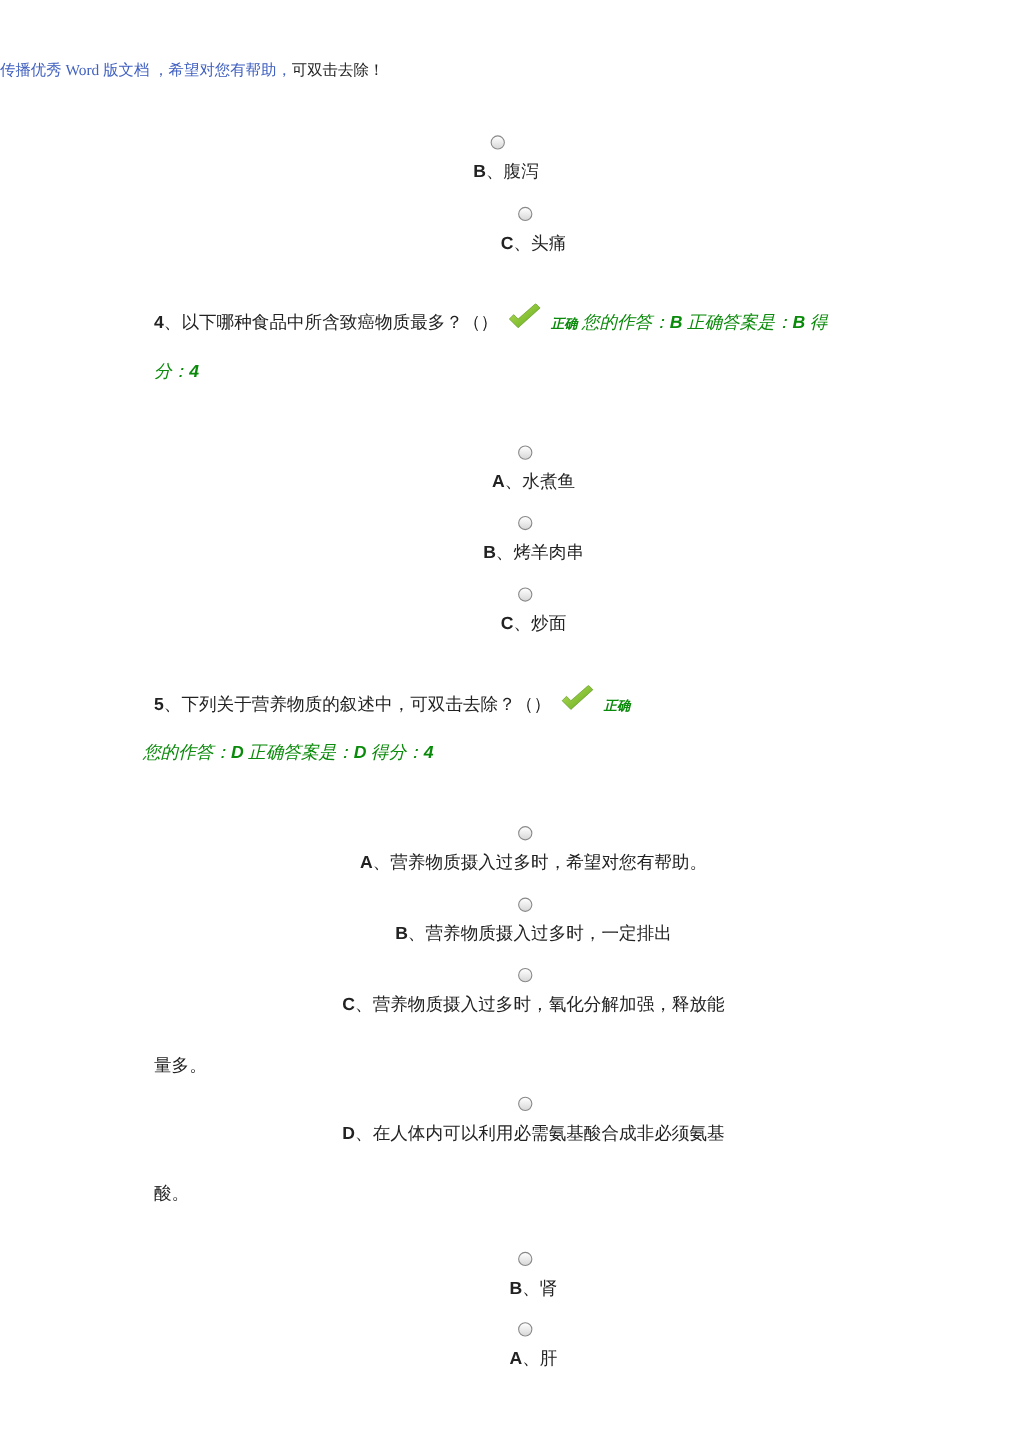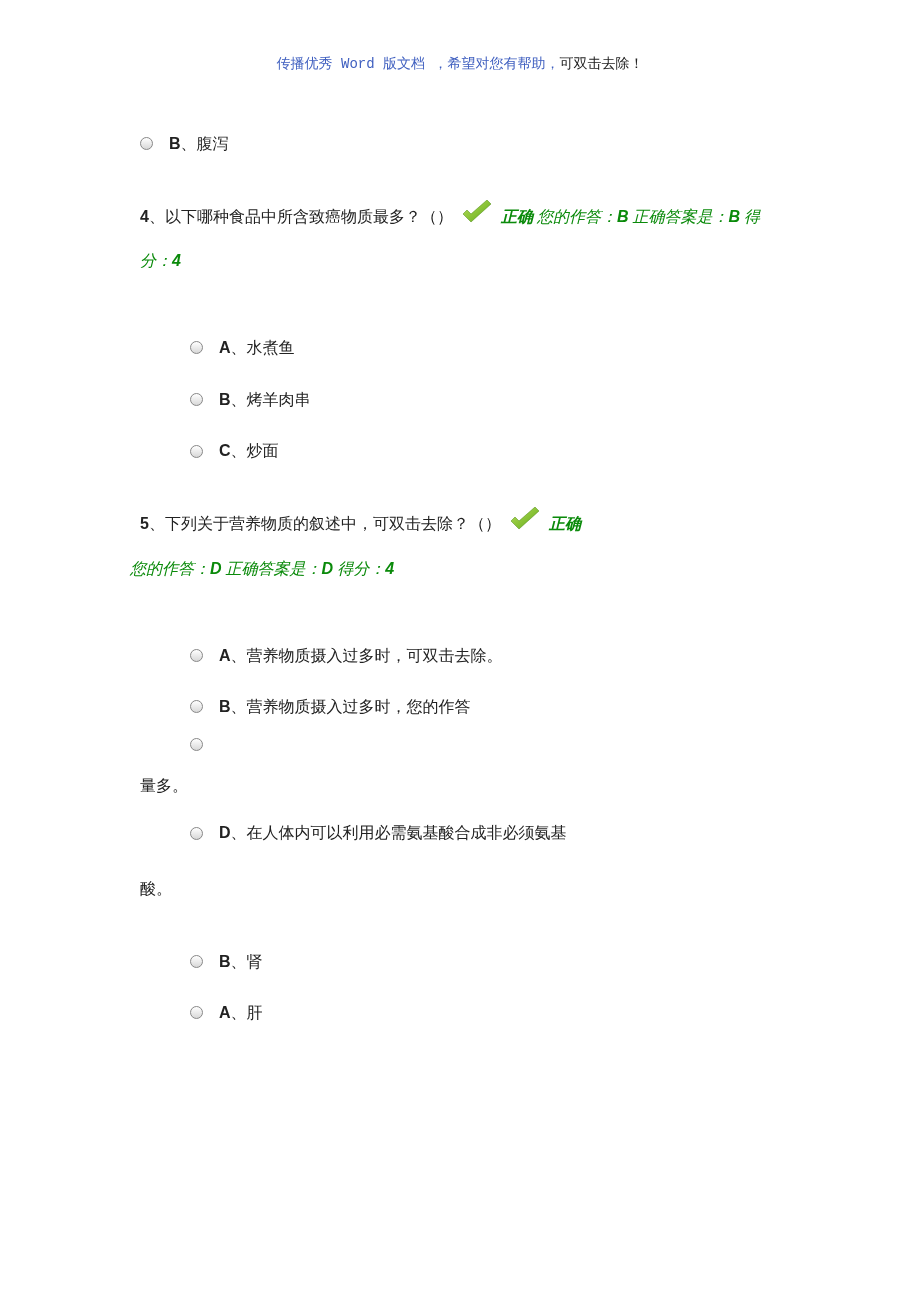--- a/index.html
+++ b/index.html
@@ -5,38 +5,38 @@
   * { margin: 0; padding: 0; box-sizing: border-box; }
   body {
     width: 920px;
     height: 1302px;
     background: #ffffff;
     font-family: "SimSun", "宋体", serif;
     position: relative;
     padding-top: 55px;
   }
   .header-note {
-    text-align: center;
     font-size: 14px;
     color: #4060c0;
-    font-family: Liberation Mono, monospace;
+    font-family: Liberation Serif, serif;
     margin-bottom: 50px;
   }
   .header-note .black { color: #222; }
   .content {
     padding-left: 140px;
     padding-right: 140px;
     font-size: 16px;
     color: #222;
     line-height: 2.6;
   }
   .option-line {
     display: flex;
     align-items: center;
     margin-bottom: 10px;
+    flex-direction: column;
   }
   .option-line.top-b { margin-left: 0px; }
   .option-line.top-c { margin-left: 50px; }
   .option-line.std { margin-left: 50px; }
   .radio {
     width: 13px;
     height: 13px;
     border: 1px solid #888;
     border-radius: 50%;
     background: linear-gradient(#fff, #d8d8d8);
@@ -64,21 +64,21 @@
     width: 32px;
     height: 26px;
     vertical-align: -4px;
     margin: 0 4px;
   }
   .correct-label {
     font-family: "KaiTi", "楷体", serif;
     font-style: italic;
     font-weight: bold;
     color: #0a8a0a;
-    font-size: 16px;
+    font-size: 12px;
   }
   .answer-info {
     font-family: "KaiTi", "楷体", serif;
     font-style: italic;
     color: #0a8a0a;
     font-size: 16px;
   }
   .answer-letter {
     font-family: Arial, sans-serif;
     font-style: italic;
@@ -99,20 +99,24 @@
 
 <div class="header-note">
   <span>传播优秀 Word 版文档 ，希望对您有帮助，</span><span class="black">可双击去除！</span>
 </div>
 
 <div class="content">
 
   <div class="option-line top-b">
     <span class="radio"></span>
     <span><span class="opt-letter">B</span><span class="opt-sep">、</span><span class="opt-text">腹泻</span></span>
+  </div>
+  <div class="option-line top-c">
+    <span class="radio"></span>
+    <span><span class="opt-letter">C</span><span class="opt-sep">、</span><span class="opt-text">头痛</span></span>
   </div>
 
   <div class="question-block">
     <span class="q-num">4</span><span class="q-text">、</span><span class="q-text">以下哪种食品中所含致癌物质最多？（）</span>
     <span class="check-icon"><svg width="32" height="26" viewBox="0 0 32 26">
           <defs>
             <linearGradient id="g1" x1="0" y1="0" x2="1" y2="1">
               <stop offset="0" stop-color="#b8e05a"></stop>
               <stop offset="1" stop-color="#5fa818"></stop>
             </linearGradient>
@@ -143,28 +147,29 @@
           <path d="M2 14 L10 22 L30 4 L26 0 L10 14 L6 10 Z" fill="url(#g1)" stroke="#4a8810" stroke-width="0.5"></path>
         </svg></span>
     <span class="correct-label">正确</span>
     <br>
     <span class="answer-info q5-continuation"><span>您的作答：</span><span class="answer-letter">D</span><span>  正确答案是：</span><span class="answer-letter">D</span><span>  得分：</span><span class="answer-letter">4</span></span>
   </div>
 
   <div style="height:25px"></div>
   <div class="option-line std">
     <span class="radio"></span>
-    <span><span class="opt-letter">A</span><span class="opt-sep">、</span><span class="opt-text">营养物质摄入过多时，可双击去除。</span></span>
+    <span><span class="opt-letter">A</span><span class="opt-sep">、</span><span class="opt-text">营养物质摄入过多时，希望对您有帮助。</span></span>
   </div>
   <div class="option-line std">
     <span class="radio"></span>
-    <span><span class="opt-letter">B</span><span class="opt-sep">、</span><span class="opt-text">营养物质摄入过多时，您的作答</span></span>
+    <span><span class="opt-letter">B</span><span class="opt-sep">、</span><span class="opt-text">营养物质摄入过多时，一定排出</span></span>
   </div>
   <div class="option-line std">
     <span class="radio"></span>
+    <span><span class="opt-letter">C</span><span class="opt-sep">、</span><span class="opt-text">营养物质摄入过多时，氧化分解加强，释放能</span></span>
   </div>
   <div class="wrap-line"><span class="opt-text">量多。</span></div>
   <div class="option-line std">
     <span class="radio"></span>
     <span><span class="opt-letter">D</span><span class="opt-sep">、</span><span class="opt-text">在人体内可以利用必需氨基酸合成非必须氨基</span></span>
   </div>
   <div class="wrap-line"><span class="opt-text">酸。</span></div>
 
 
   <div style="height:25px"></div>

